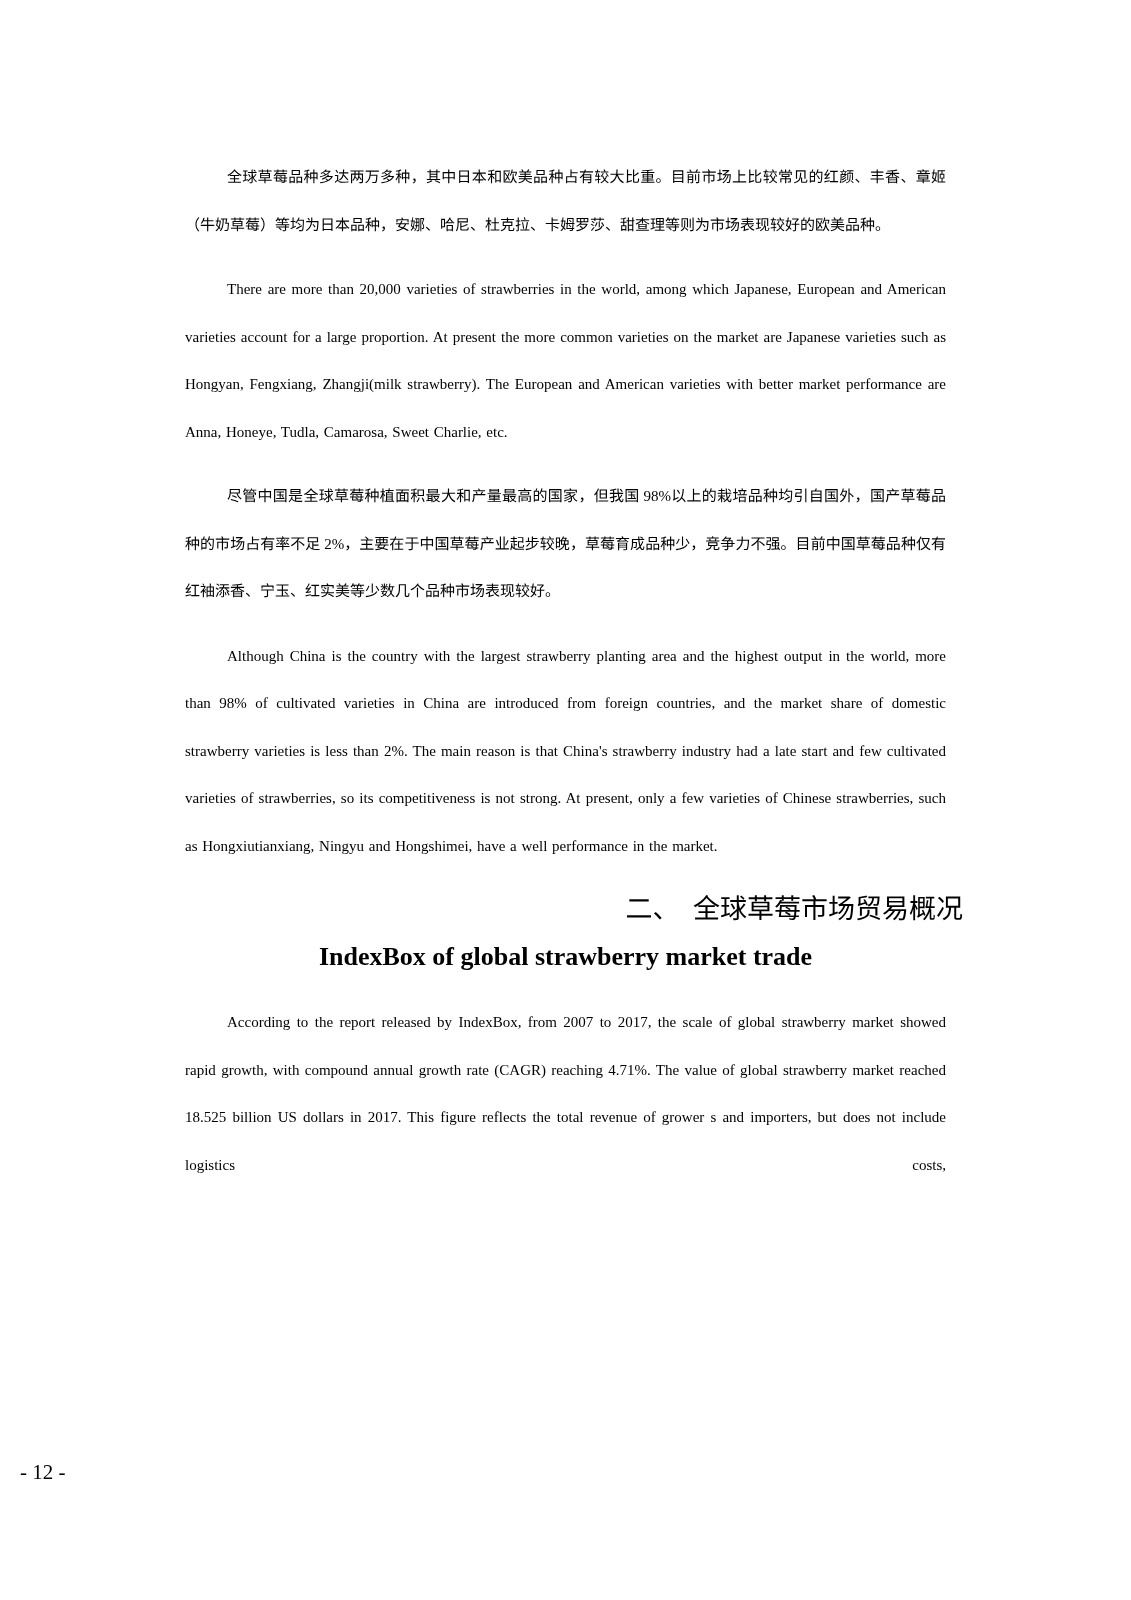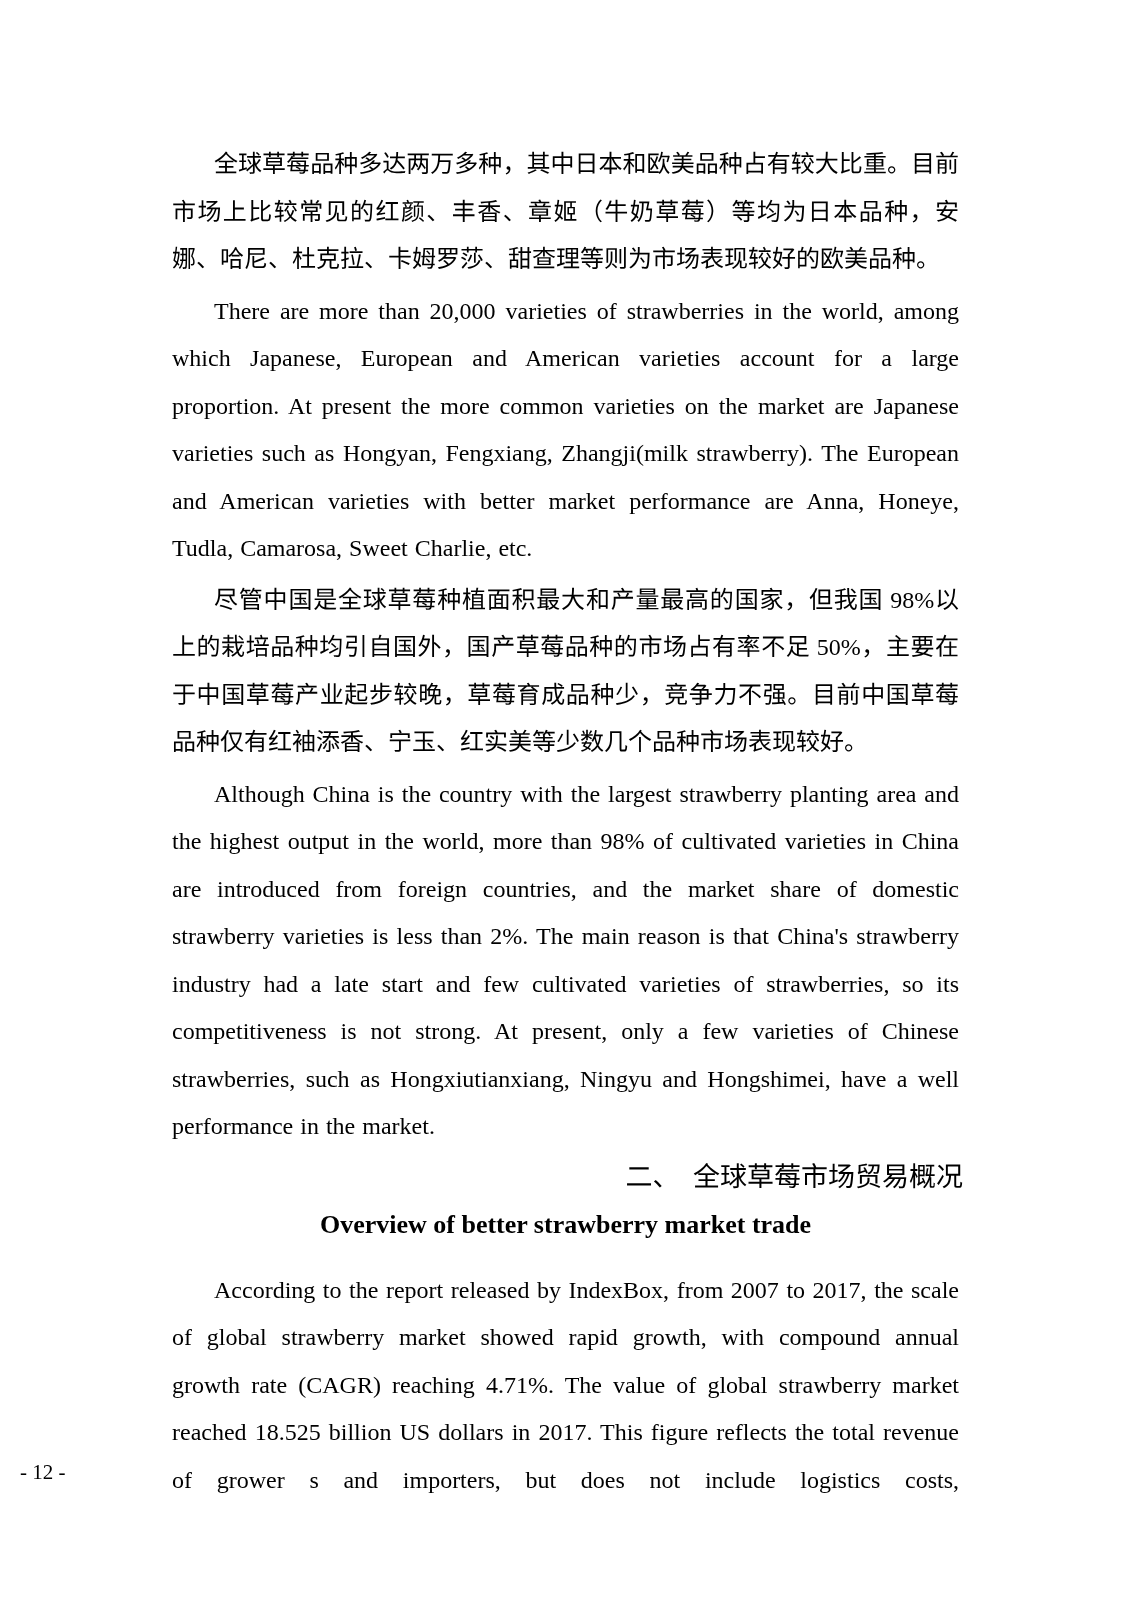--- a/index.html
+++ b/index.html
@@ -15,22 +15,22 @@
     background: #ffffff;
     overflow: hidden;
     color: #000000;
     font-family: "Liberation Serif", "DejaVu Serif", serif;
   }
   .content {
     box-sizing: border-box;
     padding: 137px 168px 0 168px;
   }
   .para {
-    margin: 4px;
-    font-size: 24px;
+    margin: 17px;
+    font-size: 15px;
     line-height: 47.5px;
     text-align: justify;
     text-indent: 42px;
     word-spacing: 1px;
   }
   .para.zh {
     word-spacing: normal;
   }
   .para.page-break-continues {
     text-align-last: justify;
@@ -65,27 +65,27 @@
 </head>
 <body>
 
 <main class="page">
   <div class="content">
 
     <p class="para zh" lang="zh-CN">全球草莓品种多达两万多种，其中日本和欧美品种占有较大比重。目前市场上比较常见的红颜、丰香、章姬（牛奶草莓）等均为日本品种，安娜、哈尼、杜克拉、卡姆罗莎、甜查理等则为市场表现较好的欧美品种。</p>
 
     <p class="para en" lang="en">There are more than 20,000 varieties of strawberries in the world, among which Japanese, European and American varieties account for a large proportion. At present the more common varieties on the market are Japanese varieties such as Hongyan, Fengxiang, Zhangji(milk strawberry). The European and American varieties with better market performance are Anna, Honeye, Tudla, Camarosa, Sweet Charlie, etc.</p>
 
-    <p class="para zh" lang="zh-CN">尽管中国是全球草莓种植面积最大和产量最高的国家，但我国 98%以上的栽培品种均引自国外，国产草莓品种的市场占有率不足 50%，主要在于中国草莓产业起步较晚，草莓育成品种少，竞争力不强。目前中国草莓品种仅有红袖添香、宁玉、红实美等少数几个品种市场表现较好。</p>
+    <p class="para zh" lang="zh-CN">尽管中国是全球草莓种植面积最大和产量最高的国家，但我国 98%以上的栽培品种均引自国外，国产草莓品种的市场占有率不足 2%，主要在于中国草莓产业起步较晚，草莓育成品种少，竞争力不强。目前中国草莓品种仅有红袖添香、宁玉、红实美等少数几个品种市场表现较好。</p>
 
     <p class="para en" lang="en">Although China is the country with the largest strawberry planting area and the highest output in the world, more than 98% of cultivated varieties in China are introduced from foreign countries, and the market share of domestic strawberry varieties is less than 2%. The main reason is that China's strawberry industry had a late start and few cultivated varieties of strawberries, so its competitiveness is not strong. At present, only a few varieties of Chinese strawberries, such as Hongxiutianxiang, Ningyu and Hongshimei, have a well performance in the market.</p>
 
     <h2 class="heading-zh" lang="zh-CN">二、　全球草莓市场贸易概况</h2>
 
-    <h3 class="heading-en" lang="en">Overview of better strawberry market trade</h3>
+    <h3 class="heading-en" lang="en">IndexBox of global strawberry market trade</h3>
 
 
     <p class="para en page-break-continues" lang="en">According to the report released by IndexBox, from 2007 to 2017, the scale of global strawberry market showed rapid growth, with compound annual growth rate (CAGR) reaching 4.71%. The value of global strawberry market reached 18.525 billion US dollars in 2017. This figure reflects the total revenue of grower s and importers, but does not include logistics costs,</p>
 
   </div>
 
   <div class="page-footer">- 12 -</div>
 </main>
 
 </body></html>

